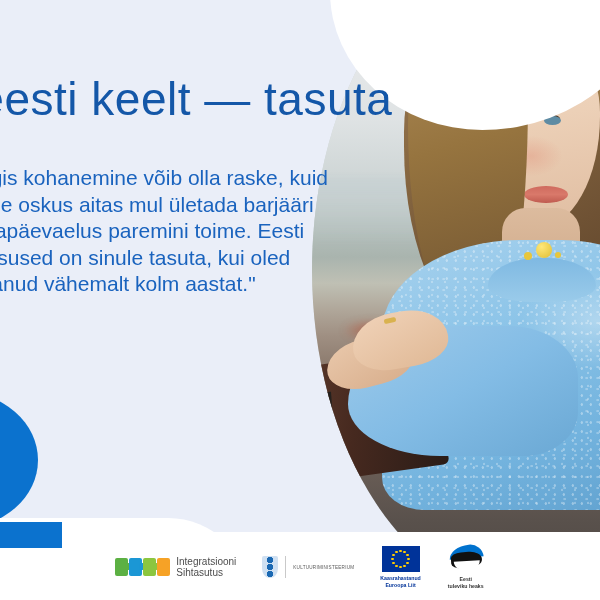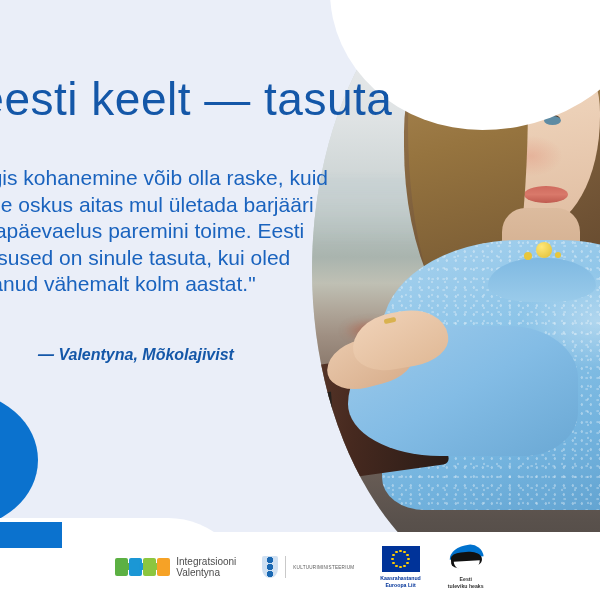--- a/index.html
+++ b/index.html
@@ -503,38 +503,37 @@
       </div>
     </div>
   </div>
 
   <div class="top-blob"></div>
 
   <div class="leaf"></div>
 
   <div class="headline">Õpi eesti keelt — tasuta</div>
   <div class="quote">"Uues riigis kohanemine võib olla raske, kuid eesti keele oskus aitas mul ületada barjääri ja tulla igapäevaelus paremini toime. Eesti keele kursused on sinule tasuta, kui oled Eestis elanud vähemalt kolm aastat."</div>
-  <div class="attribution">— Valentyna, Mõkolajivist</div>
 
   <div class="footer"></div>
   <div class="footer-shoulder"></div>
   <div class="footer-shoulder-2"></div>
   <div class="blue-tab"></div>
 
   <div class="logos">
 
     <div class="logo">
       <div class="puzzle">
         <div class="pz p1"></div>
           <div class="pz p2"></div>
           <div class="pz p3"></div>
           <div class="pz p4"></div>
       </div>
       <div class="inst-name">Integratsiooni
-Valentyna</div>
+Sihtasutus</div>
     </div>
 
     <div class="logo">
       <div class="coat"></div>
       <div class="ministry-div"></div>
       <div class="ministry-name">KULTUURIMINISTEERIUM</div>
     </div>
 
     <div class="logo eu">
       <div>

